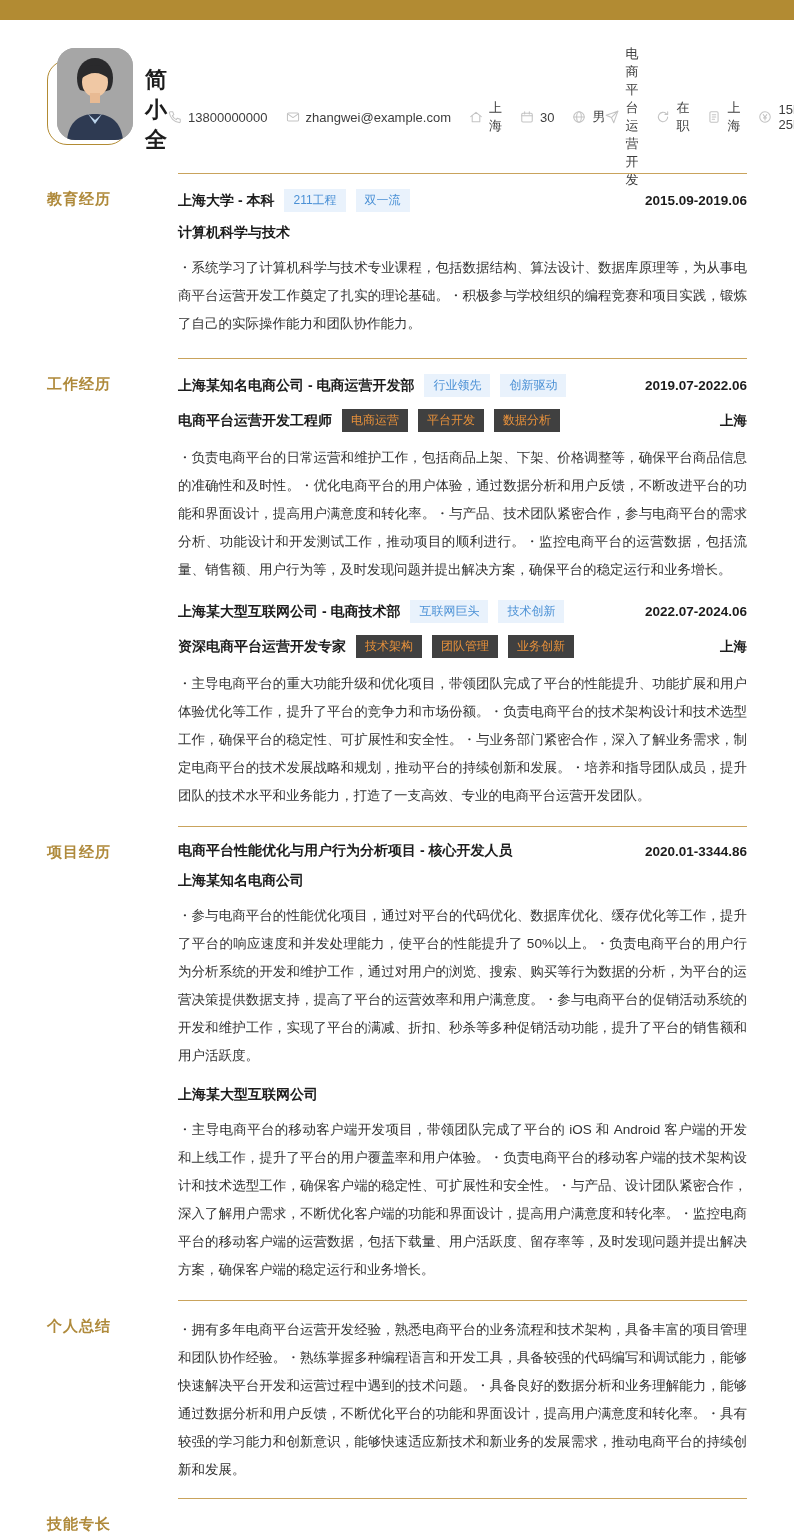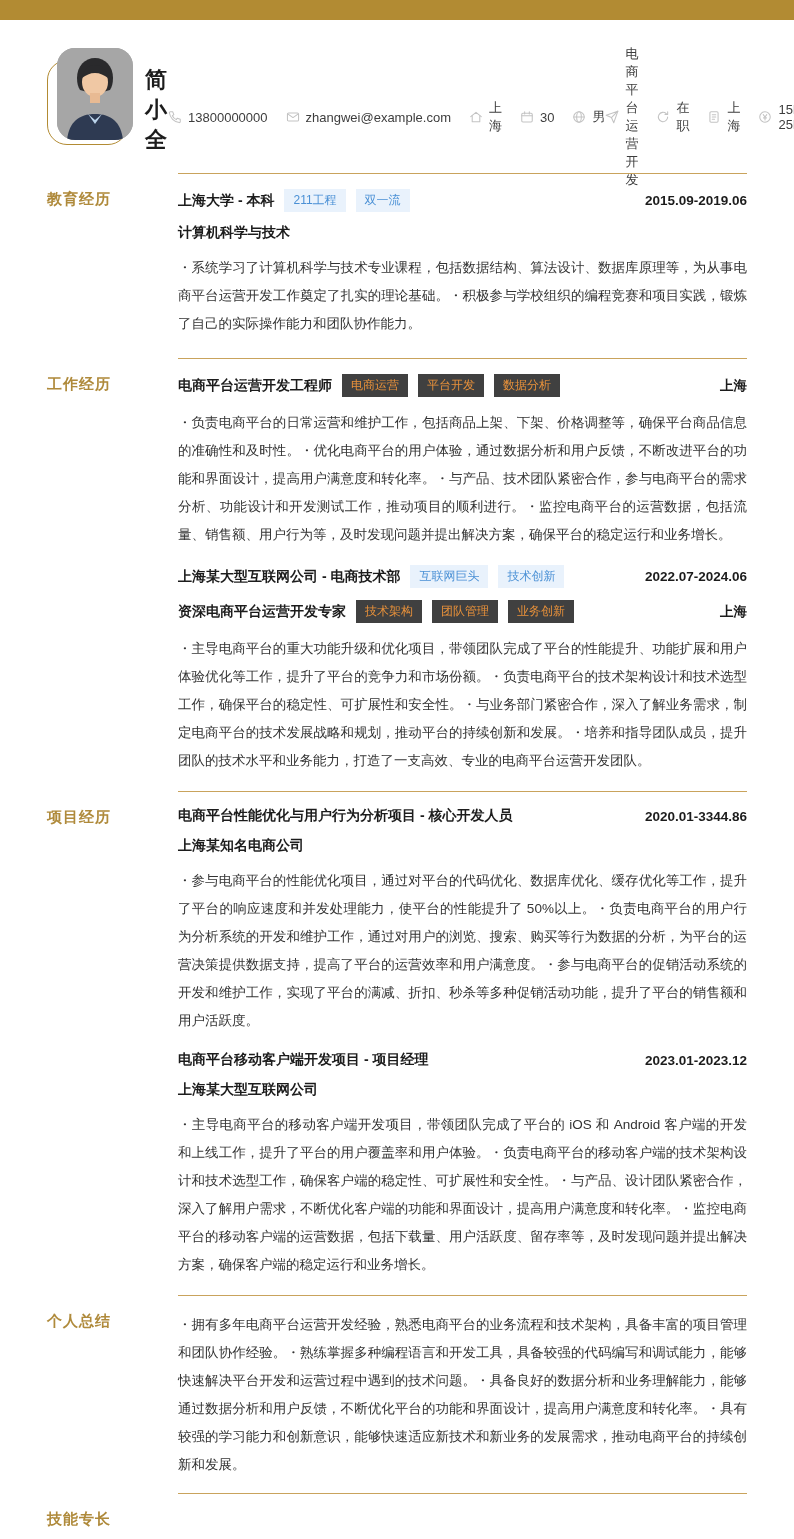--- a/index.html
+++ b/index.html
@@ -177,20 +177,28 @@
     </div>
   </div>
 
   <div class="section">
     <div class="section-label">工作经历</div>
     <div class="section-content pb-work">
 
       <div class="entry">
         <div class="erow">
           <div class="erow-left">
+            <span class="etitle">上海某知名电商公司 - 电商运营开发部</span>
+            <span class="tag tag-blue">行业领先</span>
+            <span class="tag tag-blue">创新驱动</span>
+          </div>
+          <span class="edate">2019.07-2022.06</span>
+        </div>
+        <div class="erow">
+          <div class="erow-left">
             <span class="etitle">电商平台运营开发工程师</span>
             <span class="tag tag-orange">电商运营</span>
             <span class="tag tag-orange">平台开发</span>
             <span class="tag tag-orange">数据分析</span>
           </div>
           <span class="eloc">上海</span>
         </div>
         <p class="ebody">・负责电商平台的日常运营和维护工作，包括商品上架、下架、价格调整等，确保平台商品信息的准确性和及时性。・优化电商平台的用户体验，通过数据分析和用户反馈，不断改进平台的功能和界面设计，提高用户满意度和转化率。・与产品、技术团队紧密合作，参与电商平台的需求分析、功能设计和开发测试工作，推动项目的顺利进行。・监控电商平台的运营数据，包括流量、销售额、用户行为等，及时发现问题并提出解决方案，确保平台的稳定运行和业务增长。</p>
       </div>
 
@@ -233,26 +241,20 @@
           <div class="erow-left">
               <span class="etitle">上海某知名电商公司</span>
             </div>
         </div>
         <p class="ebody">・参与电商平台的性能优化项目，通过对平台的代码优化、数据库优化、缓存优化等工作，提升了平台的响应速度和并发处理能力，使平台的性能提升了 50%以上。・负责电商平台的用户行为分析系统的开发和维护工作，通过对用户的浏览、搜索、购买等行为数据的分析，为平台的运营决策提供数据支持，提高了平台的运营效率和用户满意度。・参与电商平台的促销活动系统的开发和维护工作，实现了平台的满减、折扣、秒杀等多种促销活动功能，提升了平台的销售额和用户活跃度。</p>
       </div>
 
       <div class="entry">
         <div class="erow">
           <div class="erow-left">
-              <span class="etitle">电商平台移动客户端开发项目 - 项目经理</span>
-            </div>
-          <span class="edate">2023.01-2023.12</span>
-        </div>
-        <div class="erow">
-          <div class="erow-left">
               <span class="etitle">上海某大型互联网公司</span>
             </div>
         </div>
         <p class="ebody">・主导电商平台的移动客户端开发项目，带领团队完成了平台的 iOS 和 Android 客户端的开发和上线工作，提升了平台的用户覆盖率和用户体验。・负责电商平台的移动客户端的技术架构设计和技术选型工作，确保客户端的稳定性、可扩展性和安全性。・与产品、设计团队紧密合作，深入了解用户需求，不断优化客户端的功能和界面设计，提高用户满意度和转化率。・监控电商平台的移动客户端的运营数据，包括下载量、用户活跃度、留存率等，及时发现问题并提出解决方案，确保客户端的稳定运行和业务增长。</p>
       </div>
 
     </div>
   </div>
 
   <div class="section">

